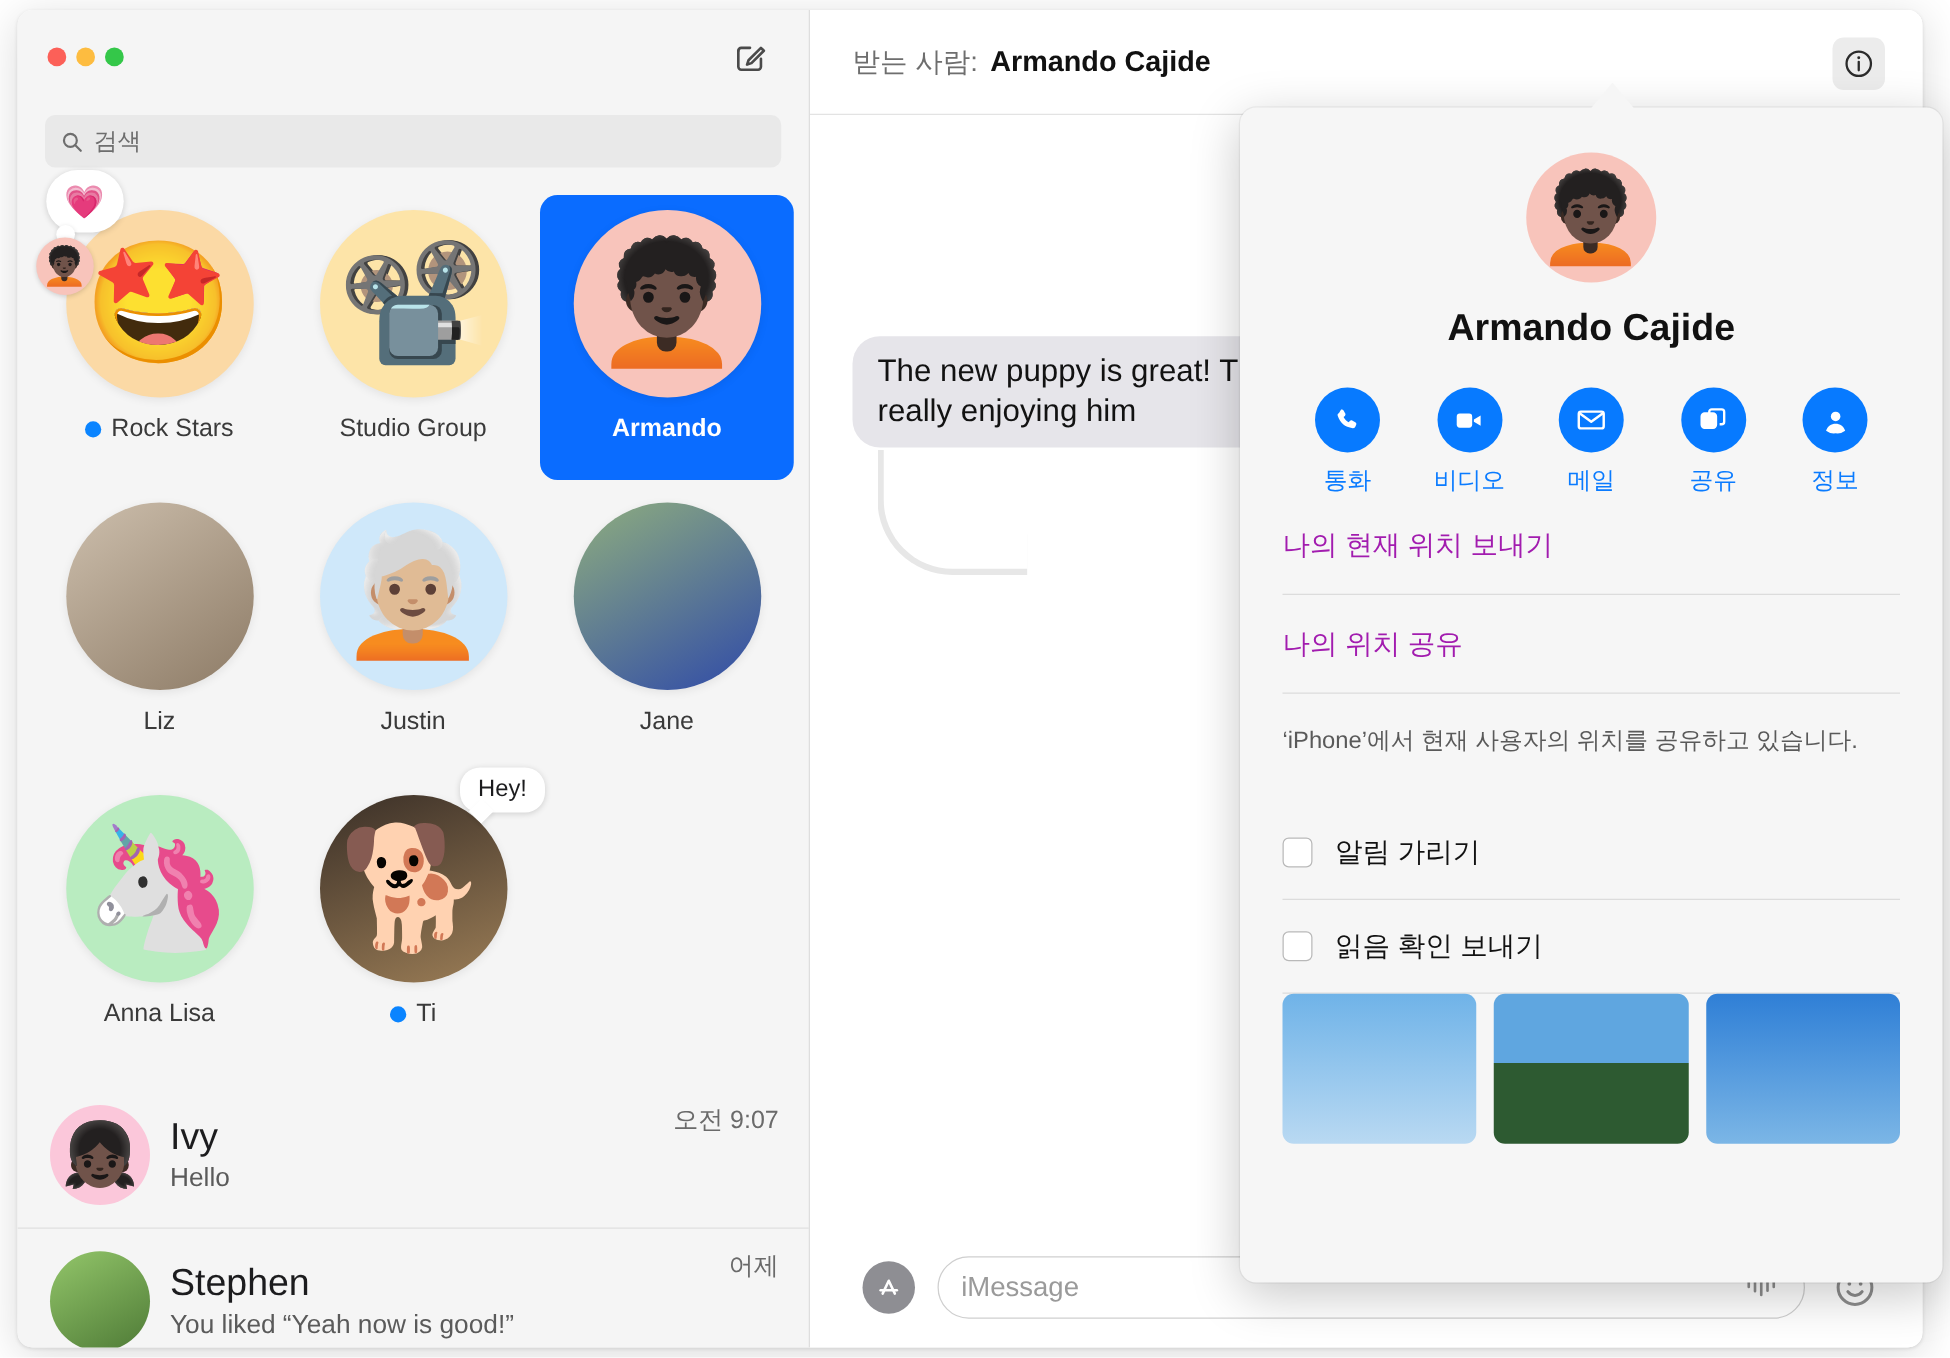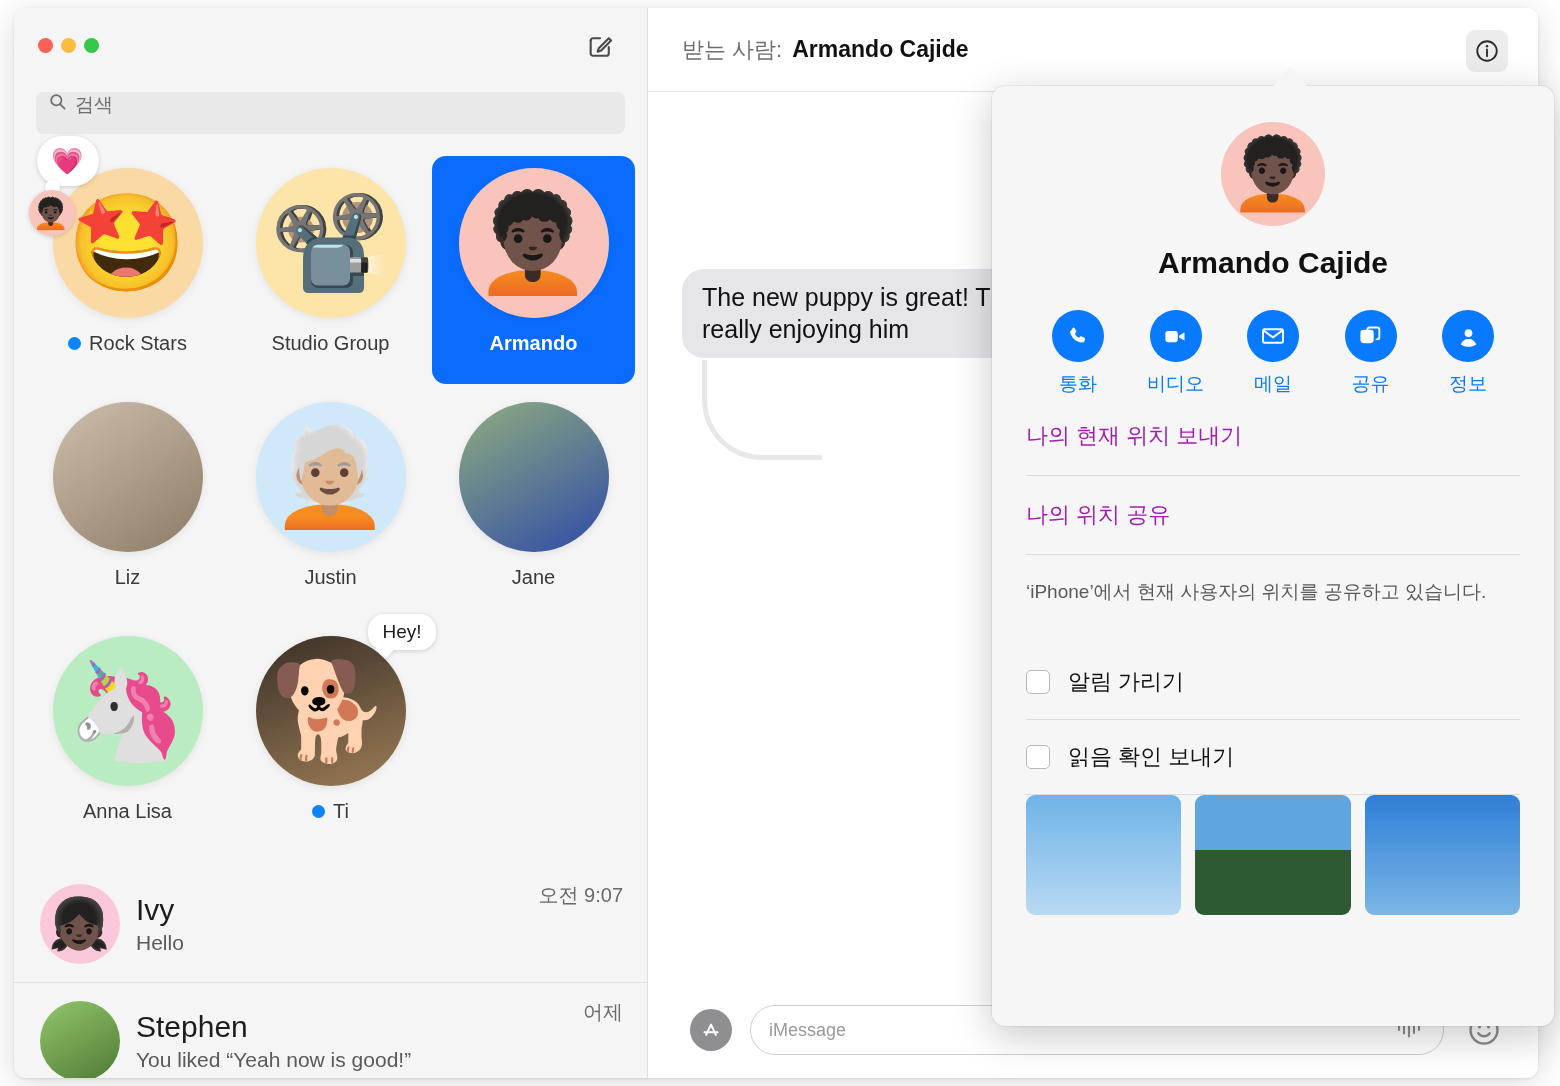--- a/index.html
+++ b/index.html
@@ -54,21 +54,21 @@
     right: 30px; top: 22px;
     width: 34px; height: 34px;
     display: flex; align-items: center; justify-content: center;
   }
 
   .search-wrap { padding: 0 22px; }
   .search-field {
     height: 42px;
     background: #e9e9e9;
     border-radius: 8px;
-    display: flex; align-items: flex-start;
+    display: flex; align-items: center;
     padding: 0 12px;
     gap: 8px;
   }
   .search-field .ph {
     font-size: 19px; color: #6e6e6e;
   }
 
   
   .pinned {
     padding: 22px 12px 0 12px;
@@ -268,21 +268,21 @@
   }
   .imsg-field {
     flex: 1;
     height: 50px;
     border: 1px solid #cfcfcf;
     border-radius: 25px;
     display: flex; align-items: center;
     padding: 0 18px;
     position: relative;
   }
-  .imsg-field .ph { font-size: 18px; color: #9a9a9a; }
+  .imsg-field .ph { font-size: 22px; color: #9a9a9a; }
   .wave-icon { position: absolute; right: 18px; top: 50%; transform: translateY(-50%); }
   .emoji-btn {
     width: 44px; height: 44px;
     display: flex; align-items: center; justify-content: center;
     flex: none;
   }
 
   
   .popover {
     position: absolute;

